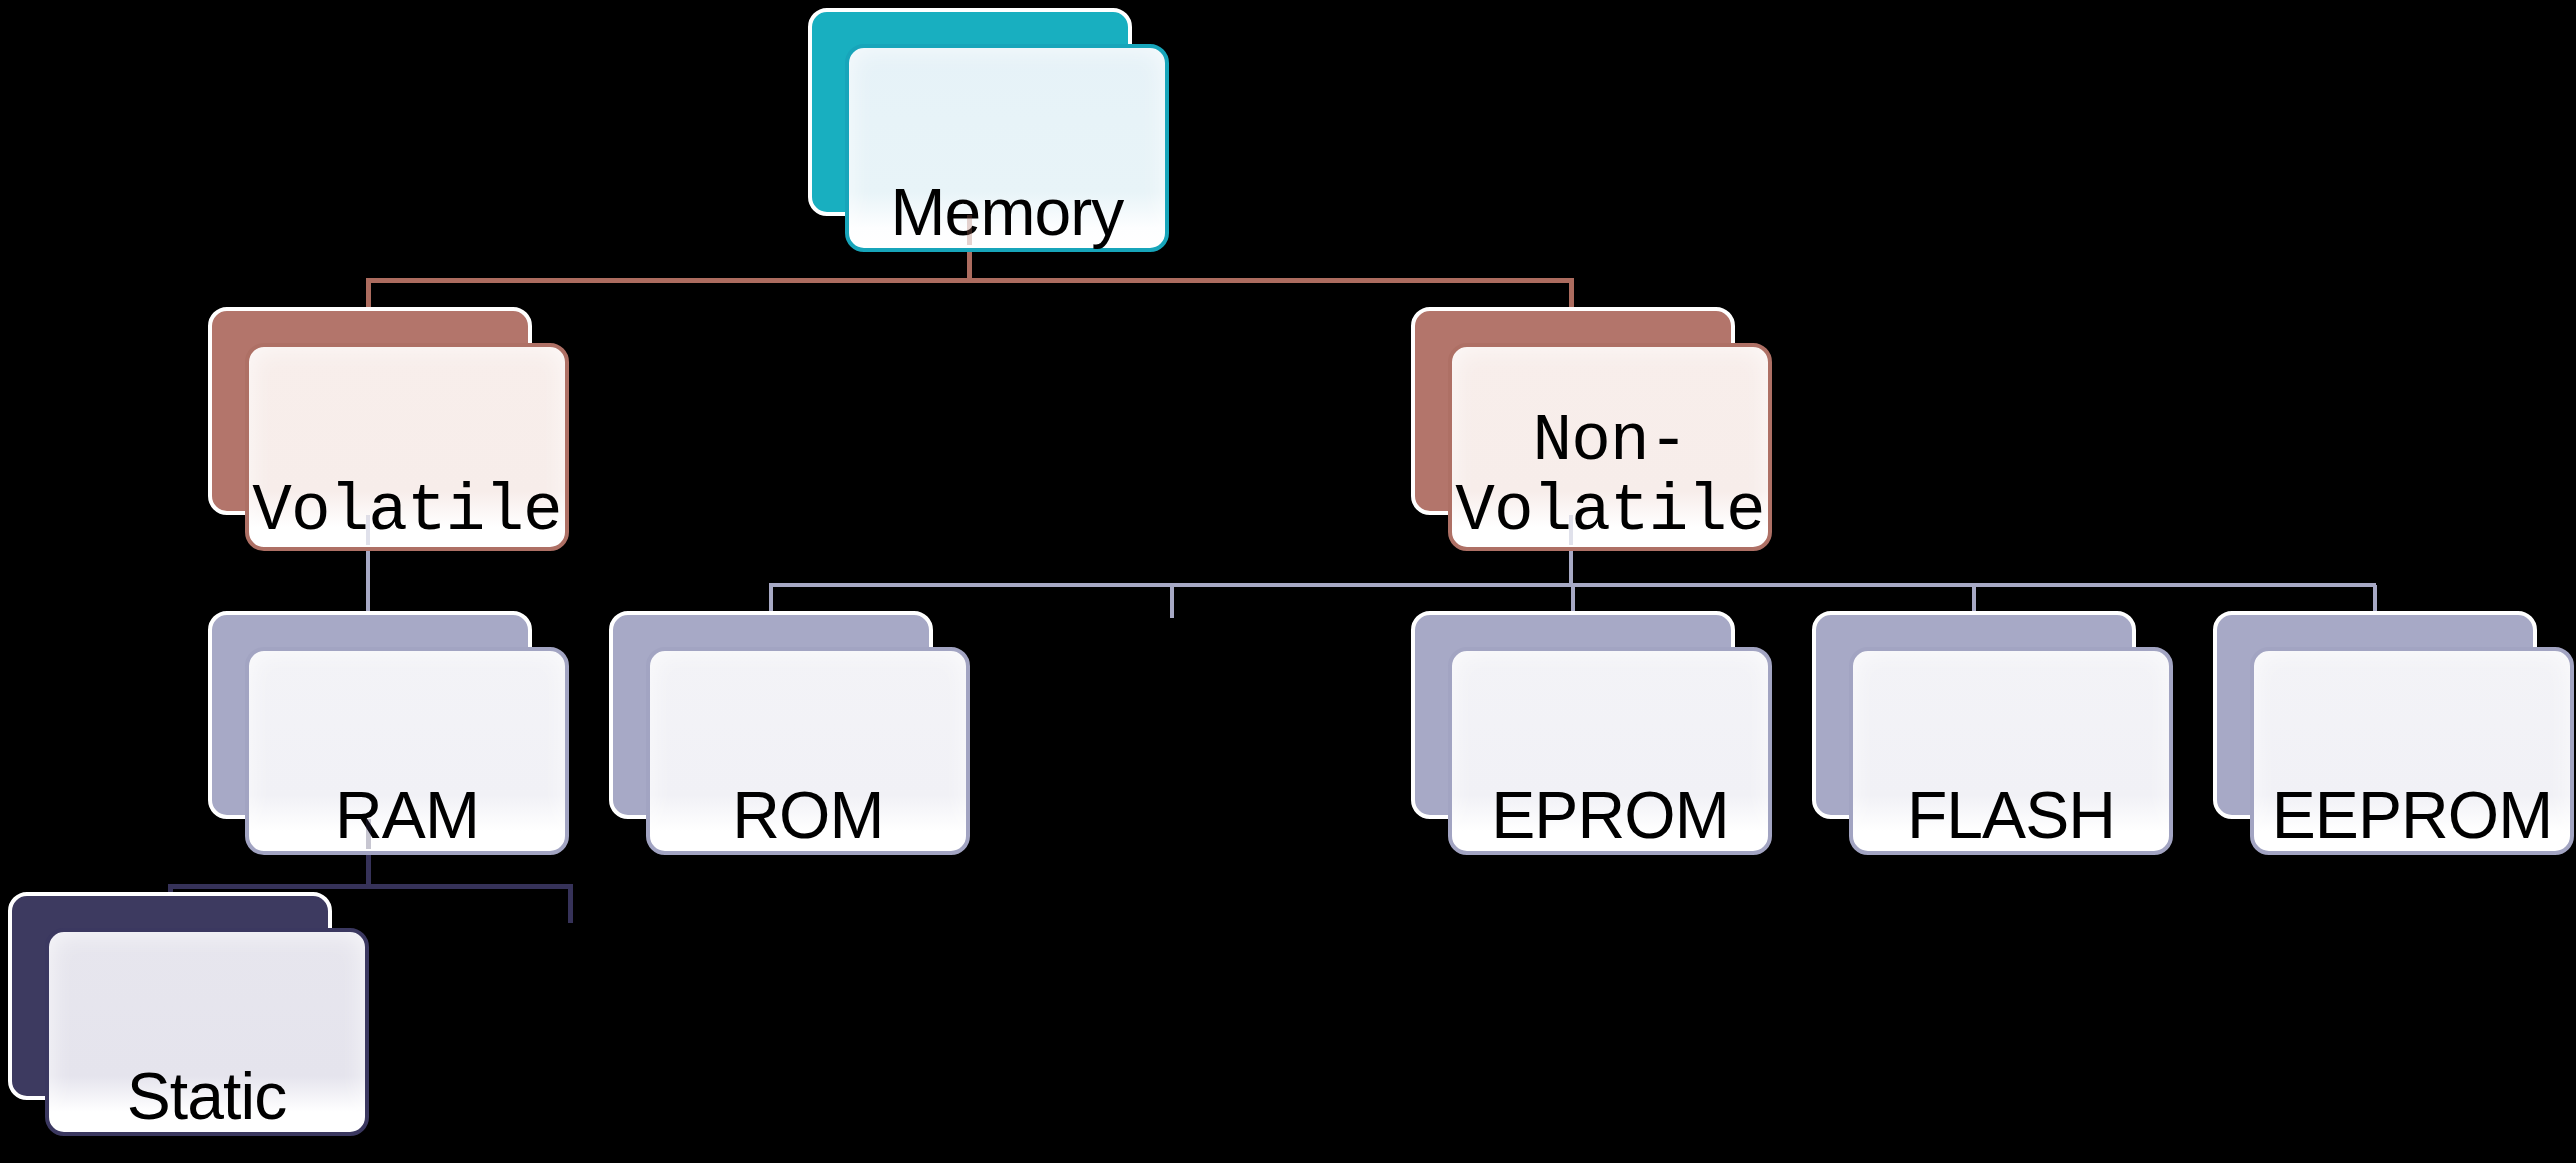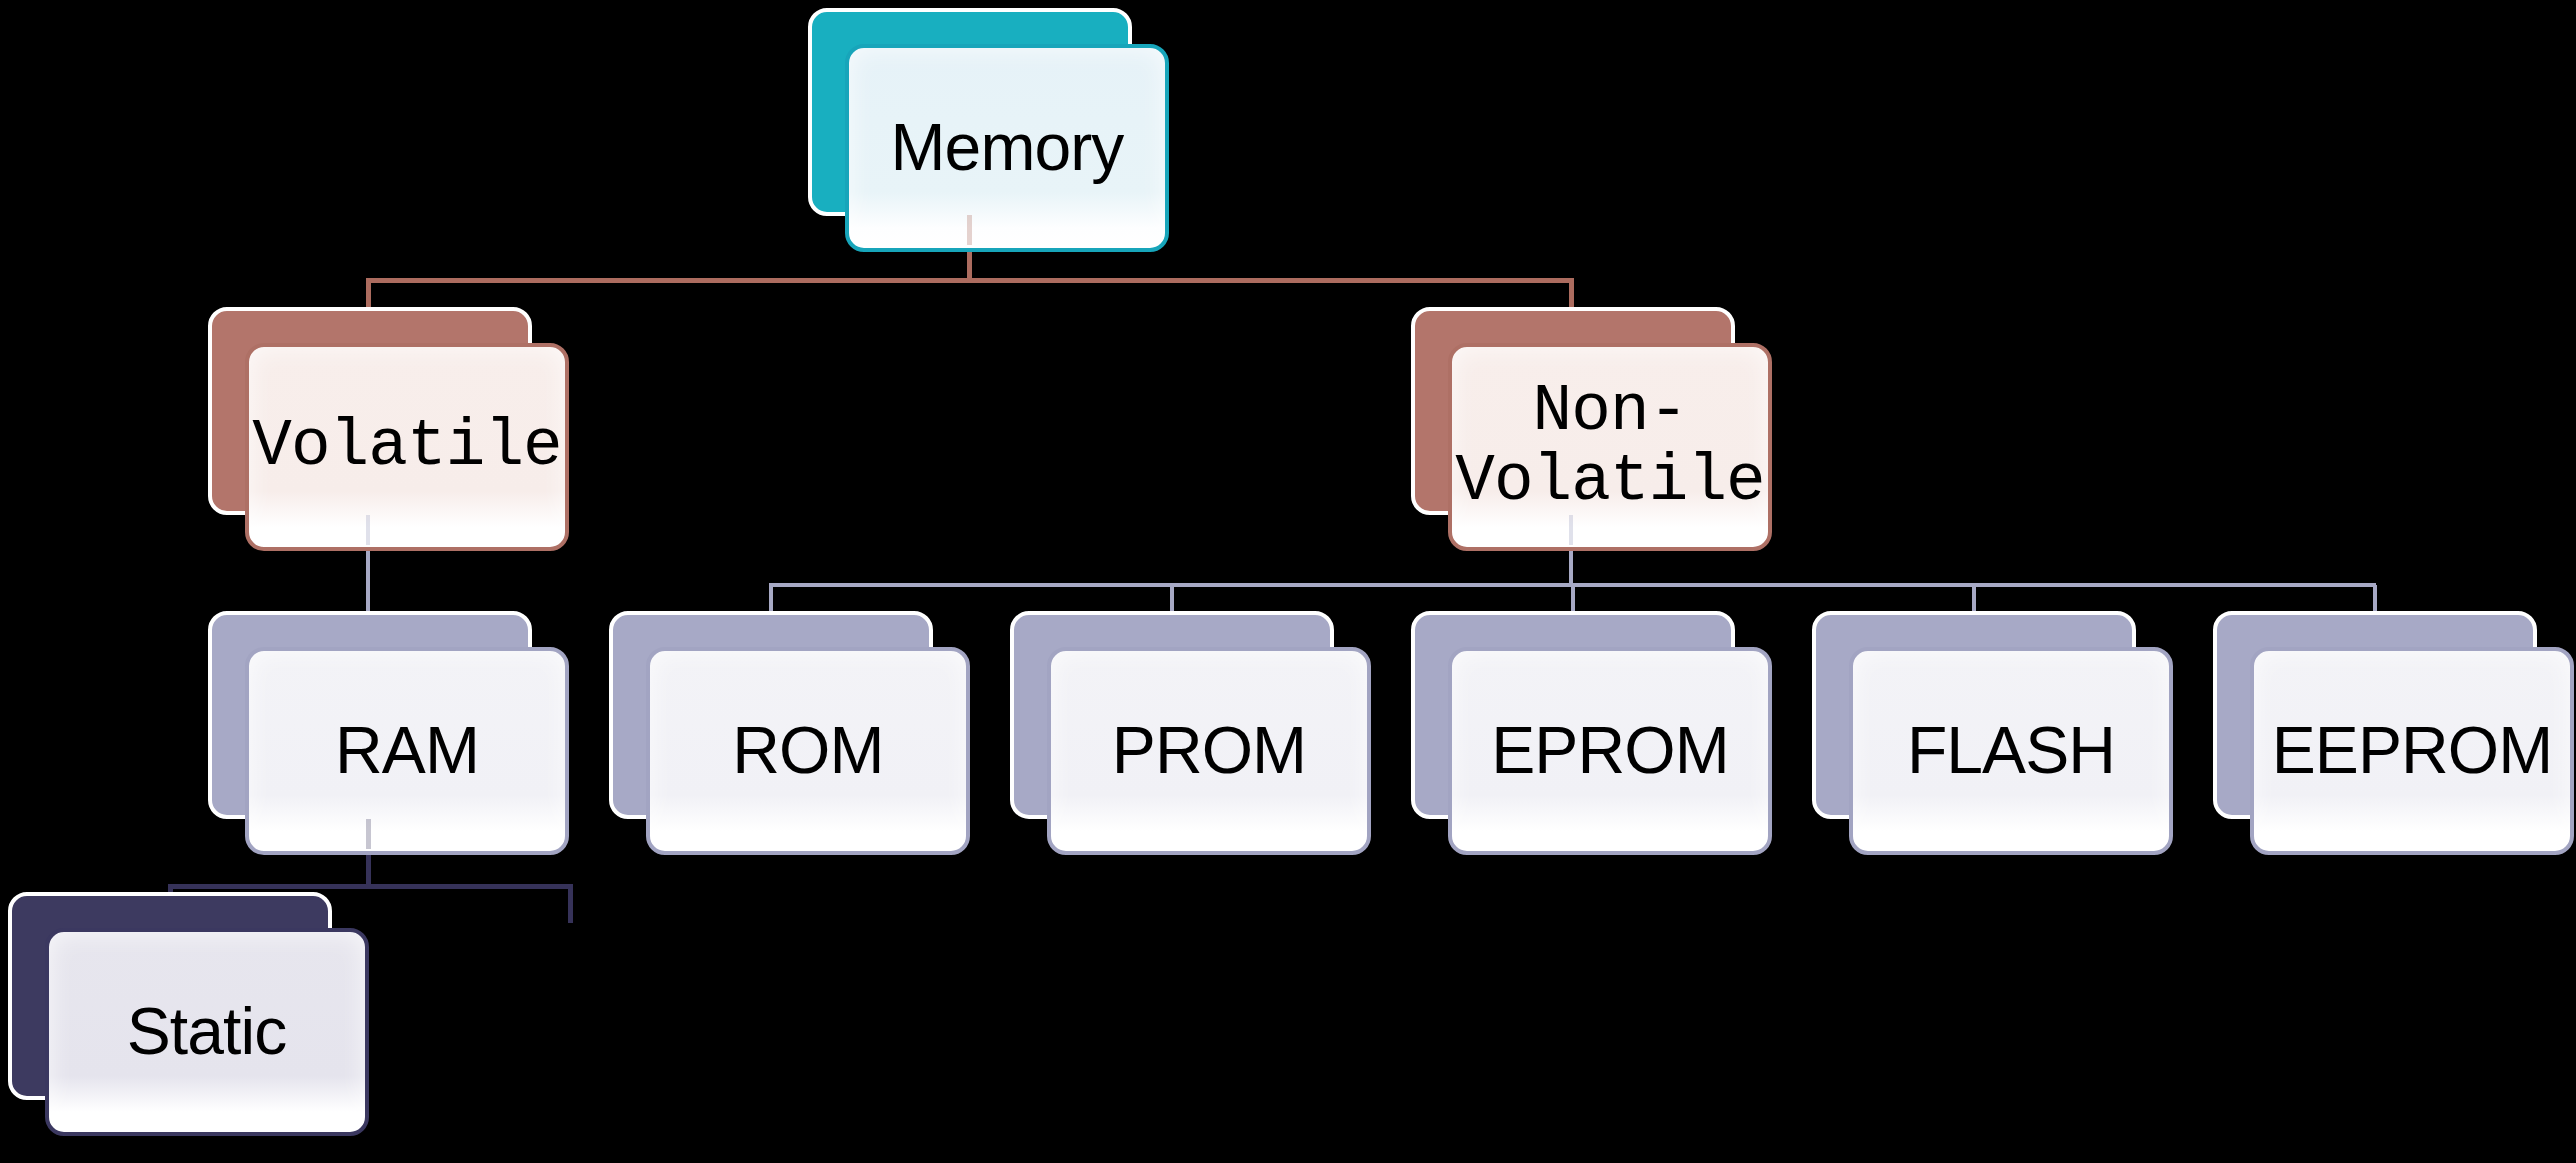--- a/index.html
+++ b/index.html
@@ -17,21 +17,21 @@
   .ghost-navy{background:#363259;opacity:.28;}
   
   .node{position:absolute;width:362px;height:244px;}
   .back{
     position:absolute;left:0;top:0;width:324px;height:208px;
     border:4.7px solid #fff;border-radius:19px;box-sizing:border-box;
   }
   .front{
     position:absolute;left:37px;top:36px;width:324px;height:208px;
     border-radius:19px;border:4.7px solid #888;box-sizing:border-box;
-    display:flex;align-items:center;justify-content:center;text-align:center;
+    display:flex;align-items:flex-end;justify-content:center;text-align:center;
     box-shadow:inset 0 0 26px rgba(255,255,255,.75);
   }
   .label{
     font-size:66px;line-height:1.06;letter-spacing:-0.9px;color:#000;
     white-space:pre-line;
   }
   
   .lv-root .back{background:#18AFC0;}
   .lv-root .front{border-color:#17A5BA;background:linear-gradient(180deg,#E6F2F8 0%,#E8F4F8 72%,#FDFEFF 90%,#FFFFFF 100%);}
   .lv-2 .back{background:#B3756B;}
@@ -95,26 +95,20 @@
     </div>
   </div>
 
   <div class="node lv-3" style="left:208px;top:611px">
     <div class="back"></div>
     <div class="front">
       <span class="label">RAM</span>
     </div>
   </div>
 
-  <div class="node lv-3" style="left:1010px;top:611px">
-    <div class="back"></div>
-    <div class="front">
-      <span class="label">PROM</span>
-    </div>
-  </div>
 
   <div class="node lv-3" style="left:1411px;top:611px">
     <div class="back"></div>
     <div class="front">
       <span class="label">EPROM</span>
     </div>
   </div>
 
   <div class="node lv-3" style="left:1812px;top:611px">
     <div class="back"></div>

